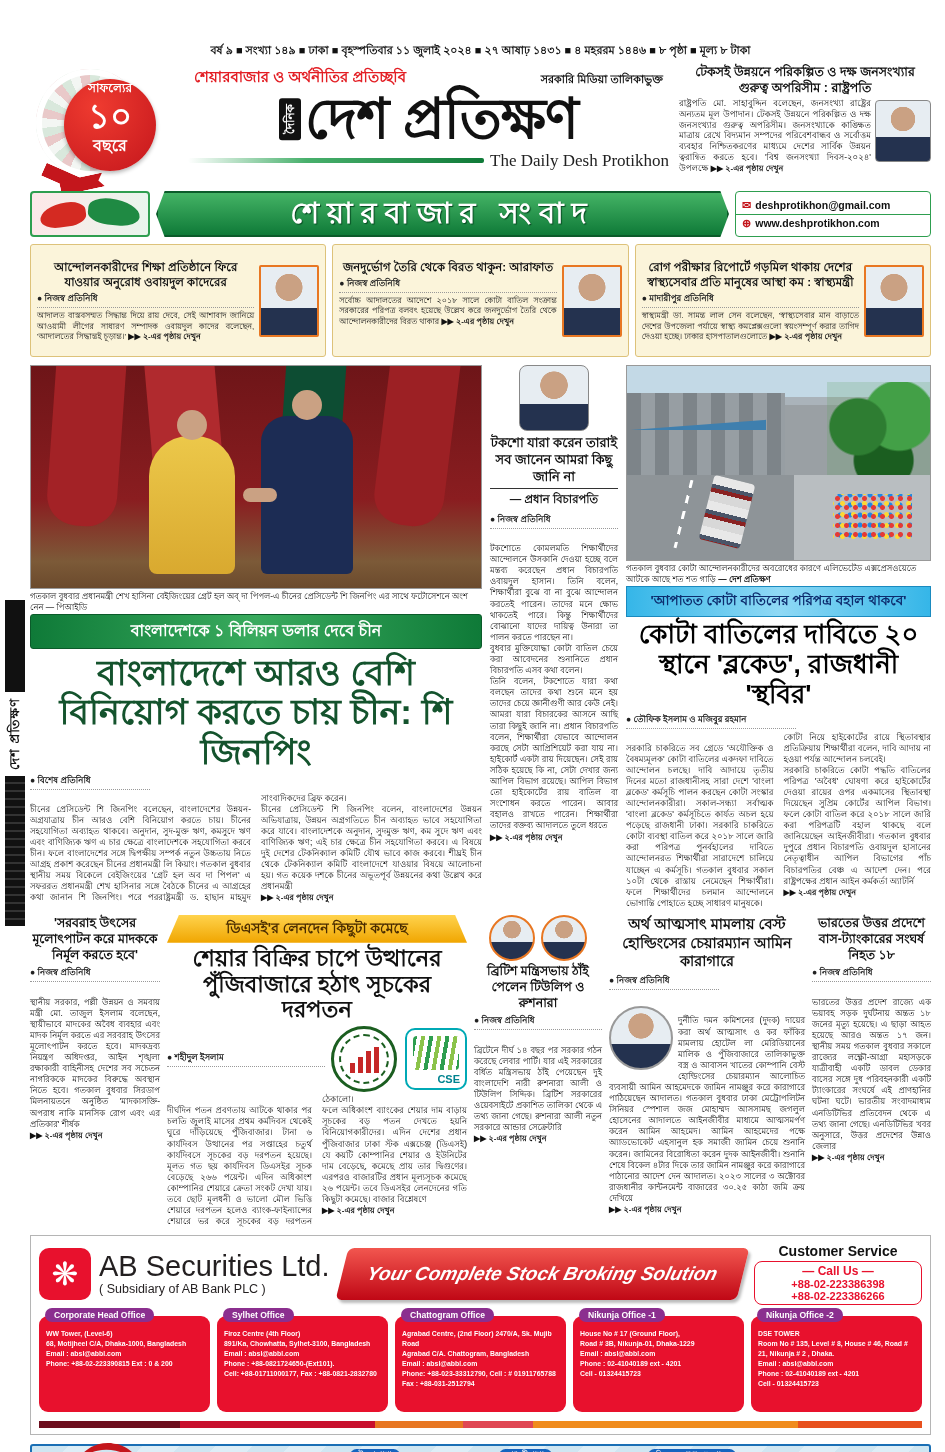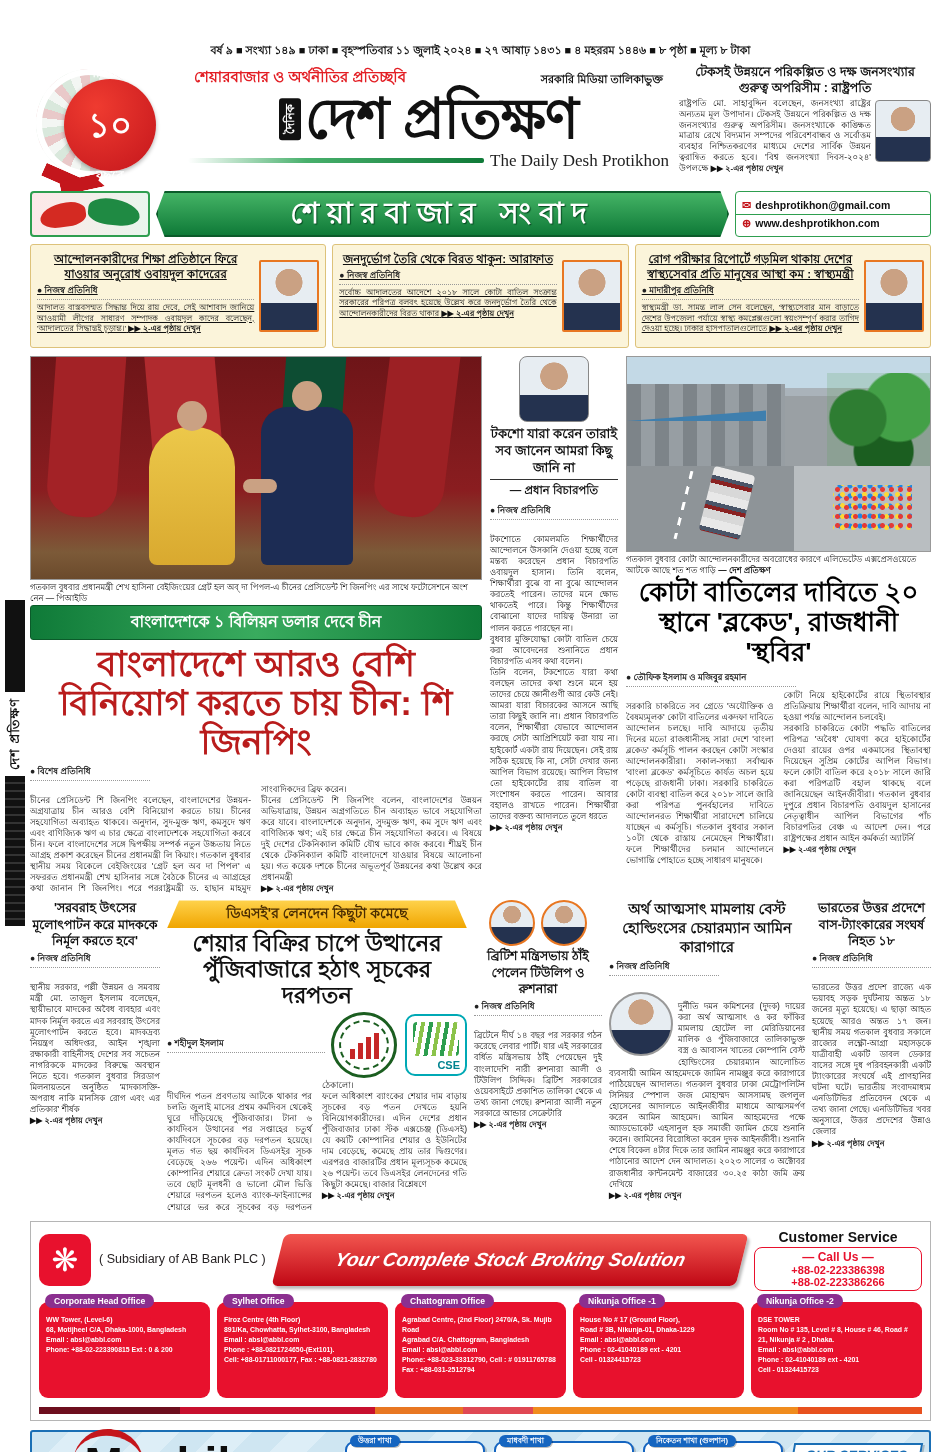--- a/index.html
+++ b/index.html
@@ -15,24 +15,24 @@
   
   .dateline{text-align:center;font-size:11px;font-weight:bold;margin-bottom:4px;margin-top:30px;}
   
   .masthead-row{display:flex;gap:10px;align-items:flex-start;}
   .badge{width:148px;height:122px;position:relative;flex:none;}
   .badge-fan{position:absolute;left:6px;top:4px;width:108px;height:108px;border-radius:50%;
      background:repeating-conic-gradient(#d9e8dc 0 12deg,#f3f6f3 12deg 24deg,#e9c9c9 24deg 36deg);
      box-shadow:inset 0 0 0 6px #fff;}
   .badge-circle{position:absolute;left:34px;top:14px;width:92px;height:92px;border-radius:50%;
      background:radial-gradient(circle at 35% 30%,#ef3b30,#c4161c);color:#fff;text-align:center;
-     display:flex;flex-direction:column;justify-content:center;box-shadow:0 2px 4px rgba(0,0,0,.3);gap:24px;}
+     display:flex;flex-direction:column;box-shadow:0 2px 4px rgba(0,0,0,.3);}
   .badge-circle .b1{font-size:12px;font-weight:bold;}
   .badge-circle .b2{font-size:34px;font-weight:bold;line-height:1;}
-  .badge-circle .b3{font-size:13px;font-weight:bold;}
+  .badge-circle .b3{font-size:16px;font-weight:bold;}
   .ribbon{position:absolute;background:#c4161c;width:44px;height:14px;}
   .r1{left:12px;bottom:2px;transform:rotate(24deg);clip-path:polygon(0 0,100% 0,88% 50%,100% 100%,0 100%);}
   .r2{left:30px;bottom:-4px;transform:rotate(-12deg);clip-path:polygon(0 0,100% 0,88% 50%,100% 100%,0 100%);}
   .m-center{flex:1;min-width:0;}
   .m-toprow{display:flex;justify-content:space-between;align-items:flex-end;padding:0 6px;}
   .tagline{color:#e31e24;font-weight:bold;font-size:15px;}
   .gov{font-weight:bold;font-size:11px;}
   .m-title-row{display:flex;align-items:center;justify-content:center;gap:4px;}
   .dainik{writing-mode:vertical-rl;transform:rotate(180deg);font-size:12px;font-weight:bold;background:#111;color:#fff;padding:6px 1px;border-radius:3px;}
   .title{font-size:56px;font-weight:bold;line-height:1.05;letter-spacing:-1px;white-space:nowrap;}
@@ -55,42 +55,42 @@
   .bull{position:absolute;right:8px;top:6px;width:52px;height:26px;background:#1f8a43;border-radius:40% 60% 40% 40%;transform:rotate(6deg);}
   .band-title{flex:1;background:linear-gradient(180deg,#44b365,#0f7a38);border:2px solid #0b5b2a;color:#fff;
      font-weight:bold;font-size:29px;display:flex;align-items:center;justify-content:center;letter-spacing:8px;
      clip-path:polygon(1.5% 0,98.5% 0,100% 50%,98.5% 100%,1.5% 100%,0 50%);text-shadow:1px 1px 1px #064a21;}
   .band-contact{width:196px;flex:none;border:1.5px solid #2e9e4f;border-radius:4px;display:flex;flex-direction:column;justify-content:center;font-size:10.5px;font-weight:bold;}
   .bc-row{display:flex;align-items:center;gap:4px;padding:2px 6px;}
   .bc-row+.bc-row{border-top:1px solid #2e9e4f;}
   .bc-icon{color:#c4161c;font-size:11px;}
   
   .briefs-row{display:flex;gap:6px;margin-top:7px;}
-  .brief{flex:1;background:#fbf4da;border:1px solid #ddc27a;border-radius:3px;padding:6px 6px;display:flex;gap:5px;min-height:104px;text-decoration:underline;}
+  .brief{flex:1;background:#fbf4da;border:1px solid #ddc27a;border-radius:3px;padding:14px 6px;display:flex;gap:5px;min-height:104px;}
   .brief-text{flex:1;min-width:0;}
   .brief-head{font-weight:bold;font-size:11.6px;text-align:center;line-height:1.3;}
   .brief-body{font-size:8px;text-align:justify;line-height:1.3;}
   .brief-photo{width:60px;height:72px;border:2px solid #e87722;border-radius:2px;flex:none;align-self:center;}
   
   .main-row{display:flex;gap:8px;margin-top:8px;}
   .col-left{width:452px;flex:none;}
   .main-photo{height:224px;position:relative;background:linear-gradient(180deg,#6e1518 0%,#8a1d20 60%,#7c5a38 88%,#6b4a2c 100%);border:1px solid #999;overflow:hidden;}
   .flag{position:absolute;top:-10px;width:70px;height:170px;background:#a32226;border-radius:0 0 30px 30px;transform:rotate(4deg);}
   .flag.f2{left:120px;background:#b02a2e;transform:rotate(-5deg);}
   .flag.f3{right:30px;background:#9c2024;transform:rotate(7deg);}
   .flag.fbd{left:250px;background:#0d4d33;width:60px;}
   .flag.fbd::after{content:"";position:absolute;left:12px;top:60px;width:26px;height:26px;border-radius:50%;background:#c4161c;}
   .person{position:absolute;bottom:14px;}
   .person::before{content:"";position:absolute;left:50%;top:-26px;transform:translateX(-50%);width:30px;height:30px;border-radius:50%;background:#caa183;}
   .p-hasina{left:118px;width:86px;height:138px;background:linear-gradient(180deg,#ecc84a,#d9a92f);border-radius:40px 40px 8px 8px;}
   .p-xi{right:128px;width:92px;height:158px;background:#1c2c54;border-radius:26px 26px 6px 6px;}
   .hands{position:absolute;bottom:86px;left:212px;width:34px;height:14px;background:#caa183;border-radius:7px;}
   .photo-caption{font-size:8.4px;line-height:1.25;margin:2px 0;}
   .kicker-green{margin-top:2px;background:linear-gradient(90deg,#0f7a38,#39ab5e 50%,#0f7a38);color:#fff;font-weight:bold;font-size:16px;text-align:center;padding:3px 0;border-radius:3px;border:1px solid #0b5b2a;}
-  .main-headline{color:#b91c1c;font-weight:bold;font-size:35px;line-height:1.12;text-align:center;margin-top:4px;}
+  .main-headline{color:#14532d;font-weight:bold;font-size:35px;line-height:1.12;text-align:center;margin-top:4px;}
   .two-col{column-count:2;column-gap:10px;font-size:8.5px;text-align:justify;line-height:1.3;white-space:pre-line;}
   .col-mid{width:128px;flex:none;}
   .mid-portrait{width:70px;height:66px;margin:0 auto;border:1px solid #888;border-radius:8px;}
   .quote-head{font-weight:bold;font-size:13px;text-align:center;line-height:1.3;margin-top:4px;}
   .quote-attr{font-weight:bold;font-size:11.5px;text-align:center;border-top:1px solid #333;margin-top:2px;padding-top:2px;}
   .one-col{font-size:8.4px;text-align:justify;line-height:1.32;white-space:pre-line;}
   .col-right{flex:1;min-width:0;}
   .street-photo{height:196px;position:relative;border:1px solid #999;overflow:hidden;background:linear-gradient(180deg,#c3d9e6 0 16%,#aab3ba 16% 20%,#9aa0a4 20%);}
   .st-building{position:absolute;left:0;top:14%;width:52%;height:44%;
      background:repeating-linear-gradient(90deg,#7d8489 0 14px,#979ea3 14px 28px),#868d92;}
@@ -307,20 +307,21 @@
       <div class="street-photo">
         <div class="st-building"></div>
         <div class="st-roof"></div>
         <div class="st-trees"></div>
         <div class="st-road"></div>
         <div class="st-lane"></div>
         <div class="st-cars"></div>
         <div class="st-crowd"></div>
       </div>
       <div class="photo-caption"><span>গতকাল বুধবার কোটা আন্দোলনকারীদের অবরোধের কারণে এলিভেটেড এক্সপ্রেসওয়েতে আটকে আছে শত শত গাড়ি</span> <b>— দেশ প্রতিক্ষণ</b></div>
+      <div class="kicker-blue">'আপাতত কোটা বাতিলের পরিপত্র বহাল থাকবে'</div>
       <div class="quota-headline">কোটা বাতিলের দাবিতে ২০ স্থানে 'ব্লকেড', রাজধানী 'স্থবির'</div>
       <div class="byline" style="width:170px;">● তৌফিক ইসলাম ও মজিবুর রহমান</div>
       <div class="two-col">
         <span>সরকারি চাকরিতে সব গ্রেডে 'অযৌক্তিক ও বৈষম্যমূলক' কোটা বাতিলের একদফা দাবিতে আন্দোলন চলছে। দাবি আদায়ে তৃতীয় দিনের মতো রাজধানীসহ সারা দেশে 'বাংলা ব্লকেড' কর্মসূচি পালন করছেন কোটা সংস্কার আন্দোলনকারীরা। সকাল-সন্ধ্যা সর্বাত্মক 'বাংলা ব্লকেড' কর্মসূচিতে কার্যত অচল হয়ে পড়েছে রাজধানী ঢাকা। সরকারি চাকরিতে কোটা ব্যবস্থা বাতিল করে ২০১৮ সালে জারি করা পরিপত্র পুনর্বহালের দাবিতে আন্দোলনরত শিক্ষার্থীরা সারাদেশে চালিয়ে যাচ্ছেন এ কর্মসূচি। গতকাল বুধবার সকাল ১০টা থেকে রাস্তায় নেমেছেন শিক্ষার্থীরা। ফলে শিক্ষার্থীদের চলমান আন্দোলনে ভোগান্তি পোহাতে হচ্ছে সাধারণ মানুষকে।</span>
         <span>কোটা নিয়ে হাইকোর্টের রায়ে স্থিতাবস্থার প্রতিক্রিয়ায় শিক্ষার্থীরা বলেন, দাবি আদায় না হওয়া পর্যন্ত আন্দোলন চলবেই।
 সরকারি চাকরিতে কোটা পদ্ধতি বাতিলের পরিপত্র 'অবৈধ' ঘোষণা করে হাইকোর্টের দেওয়া রায়ের ওপর একমাসের স্থিতাবস্থা দিয়েছেন সুপ্রিম কোর্টের আপিল বিভাগ। ফলে কোটা বাতিল করে ২০১৮ সালে জারি করা পরিপত্রটি বহাল থাকছে বলে জানিয়েছেন আইনজীবীরা। গতকাল বুধবার দুপুরে প্রধান বিচারপতি ওবায়দুল হাসানের নেতৃত্বাধীন আপিল বিভাগের পাঁচ বিচারপতির বেঞ্চ এ আদেশ দেন। পরে রাষ্ট্রপক্ষের প্রধান আইন কর্মকর্তা অ্যাটর্নি</span>
         <span class="cont"><span>▶▶</span> <span>২-এর পৃষ্ঠায় দেখুন</span></span>
       </div>
     </div>
   </div>
@@ -393,20 +394,21 @@
     </div>
   </div>
 
   <div class="ab-ad">
     <div class="ab-top">
       <div class="ab-brand">
         <div class="ab-logo">
             <span>❋</span>
           </div>
         <div class="ab-name">
+          <div class="n1">AB Securities Ltd.</div>
           <div class="n2">( Subsidiary of AB Bank PLC )</div>
         </div>
       </div>
       <div class="ab-slogan">Your Complete Stock Broking Solution</div>
       <div class="ab-cs">
         <div class="cs1">Customer Service</div>
         <div class="ab-cs-box">
           <div class="cs2">— Call Us —</div>
           <div class="csph">+88-02-223386398</div>
           <div class="csph">+88-02-223386266</div>

